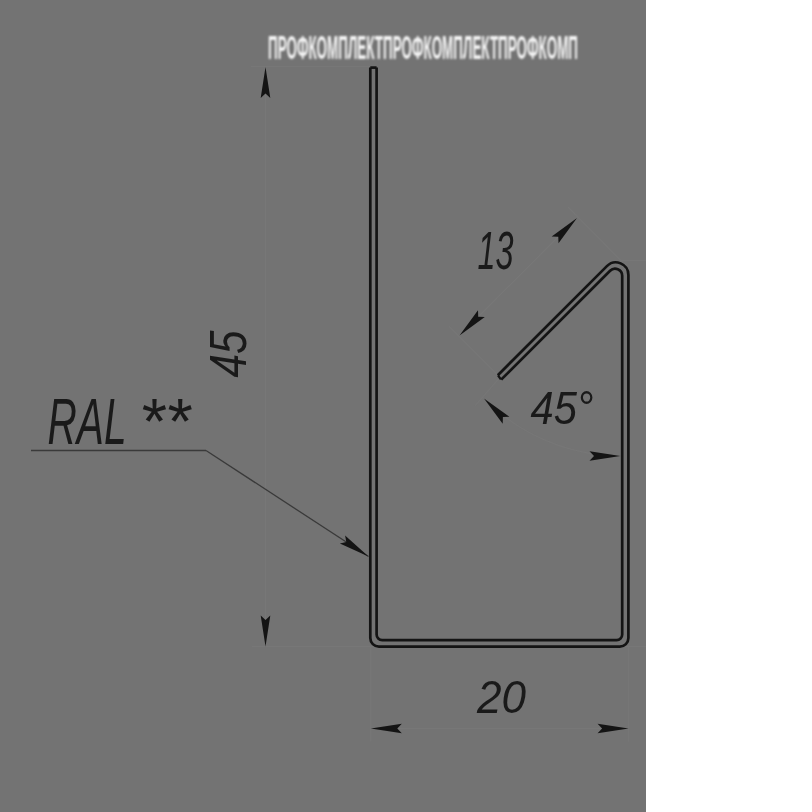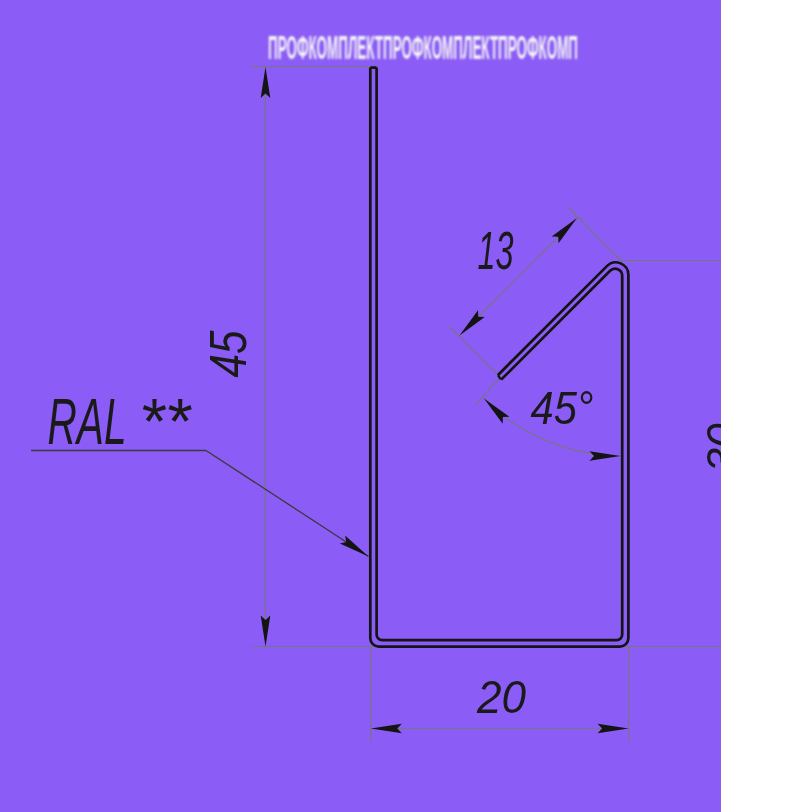--- a/index.html
+++ b/index.html
@@ -1,16 +1,16 @@
 <!DOCTYPE html>
 <html><head>
 <meta charset="utf-8">
 <style>
   html,body{margin:0;padding:0;background:#ffffff;}
-  #page{width:721px;height:812px;position:relative;background:#8b5cf6;overflow:hidden;text-align:right;}
+  #page{width:646px;height:812px;position:relative;background:#737373;overflow:hidden;text-align:right;}
   svg{position:absolute;left:0;top:0;}
   text{font-family:"Liberation Sans",sans-serif;font-style:italic;fill:#1a1a1a;}
 </style>
 </head>
 <body>
 <div id="page">
 <svg width="812" height="812" viewBox="0 0 812 812">
 
   <text x="268" y="59" font-size="33" font-weight="bold" style="fill:#f5f5f5;font-style:normal;filter:blur(0.8px)" textLength="310" lengthAdjust="spacingAndGlyphs">ПРОФКОМПЛЕКТПРОФКОМПЛЕКТПРОФКОМП</text>
 

